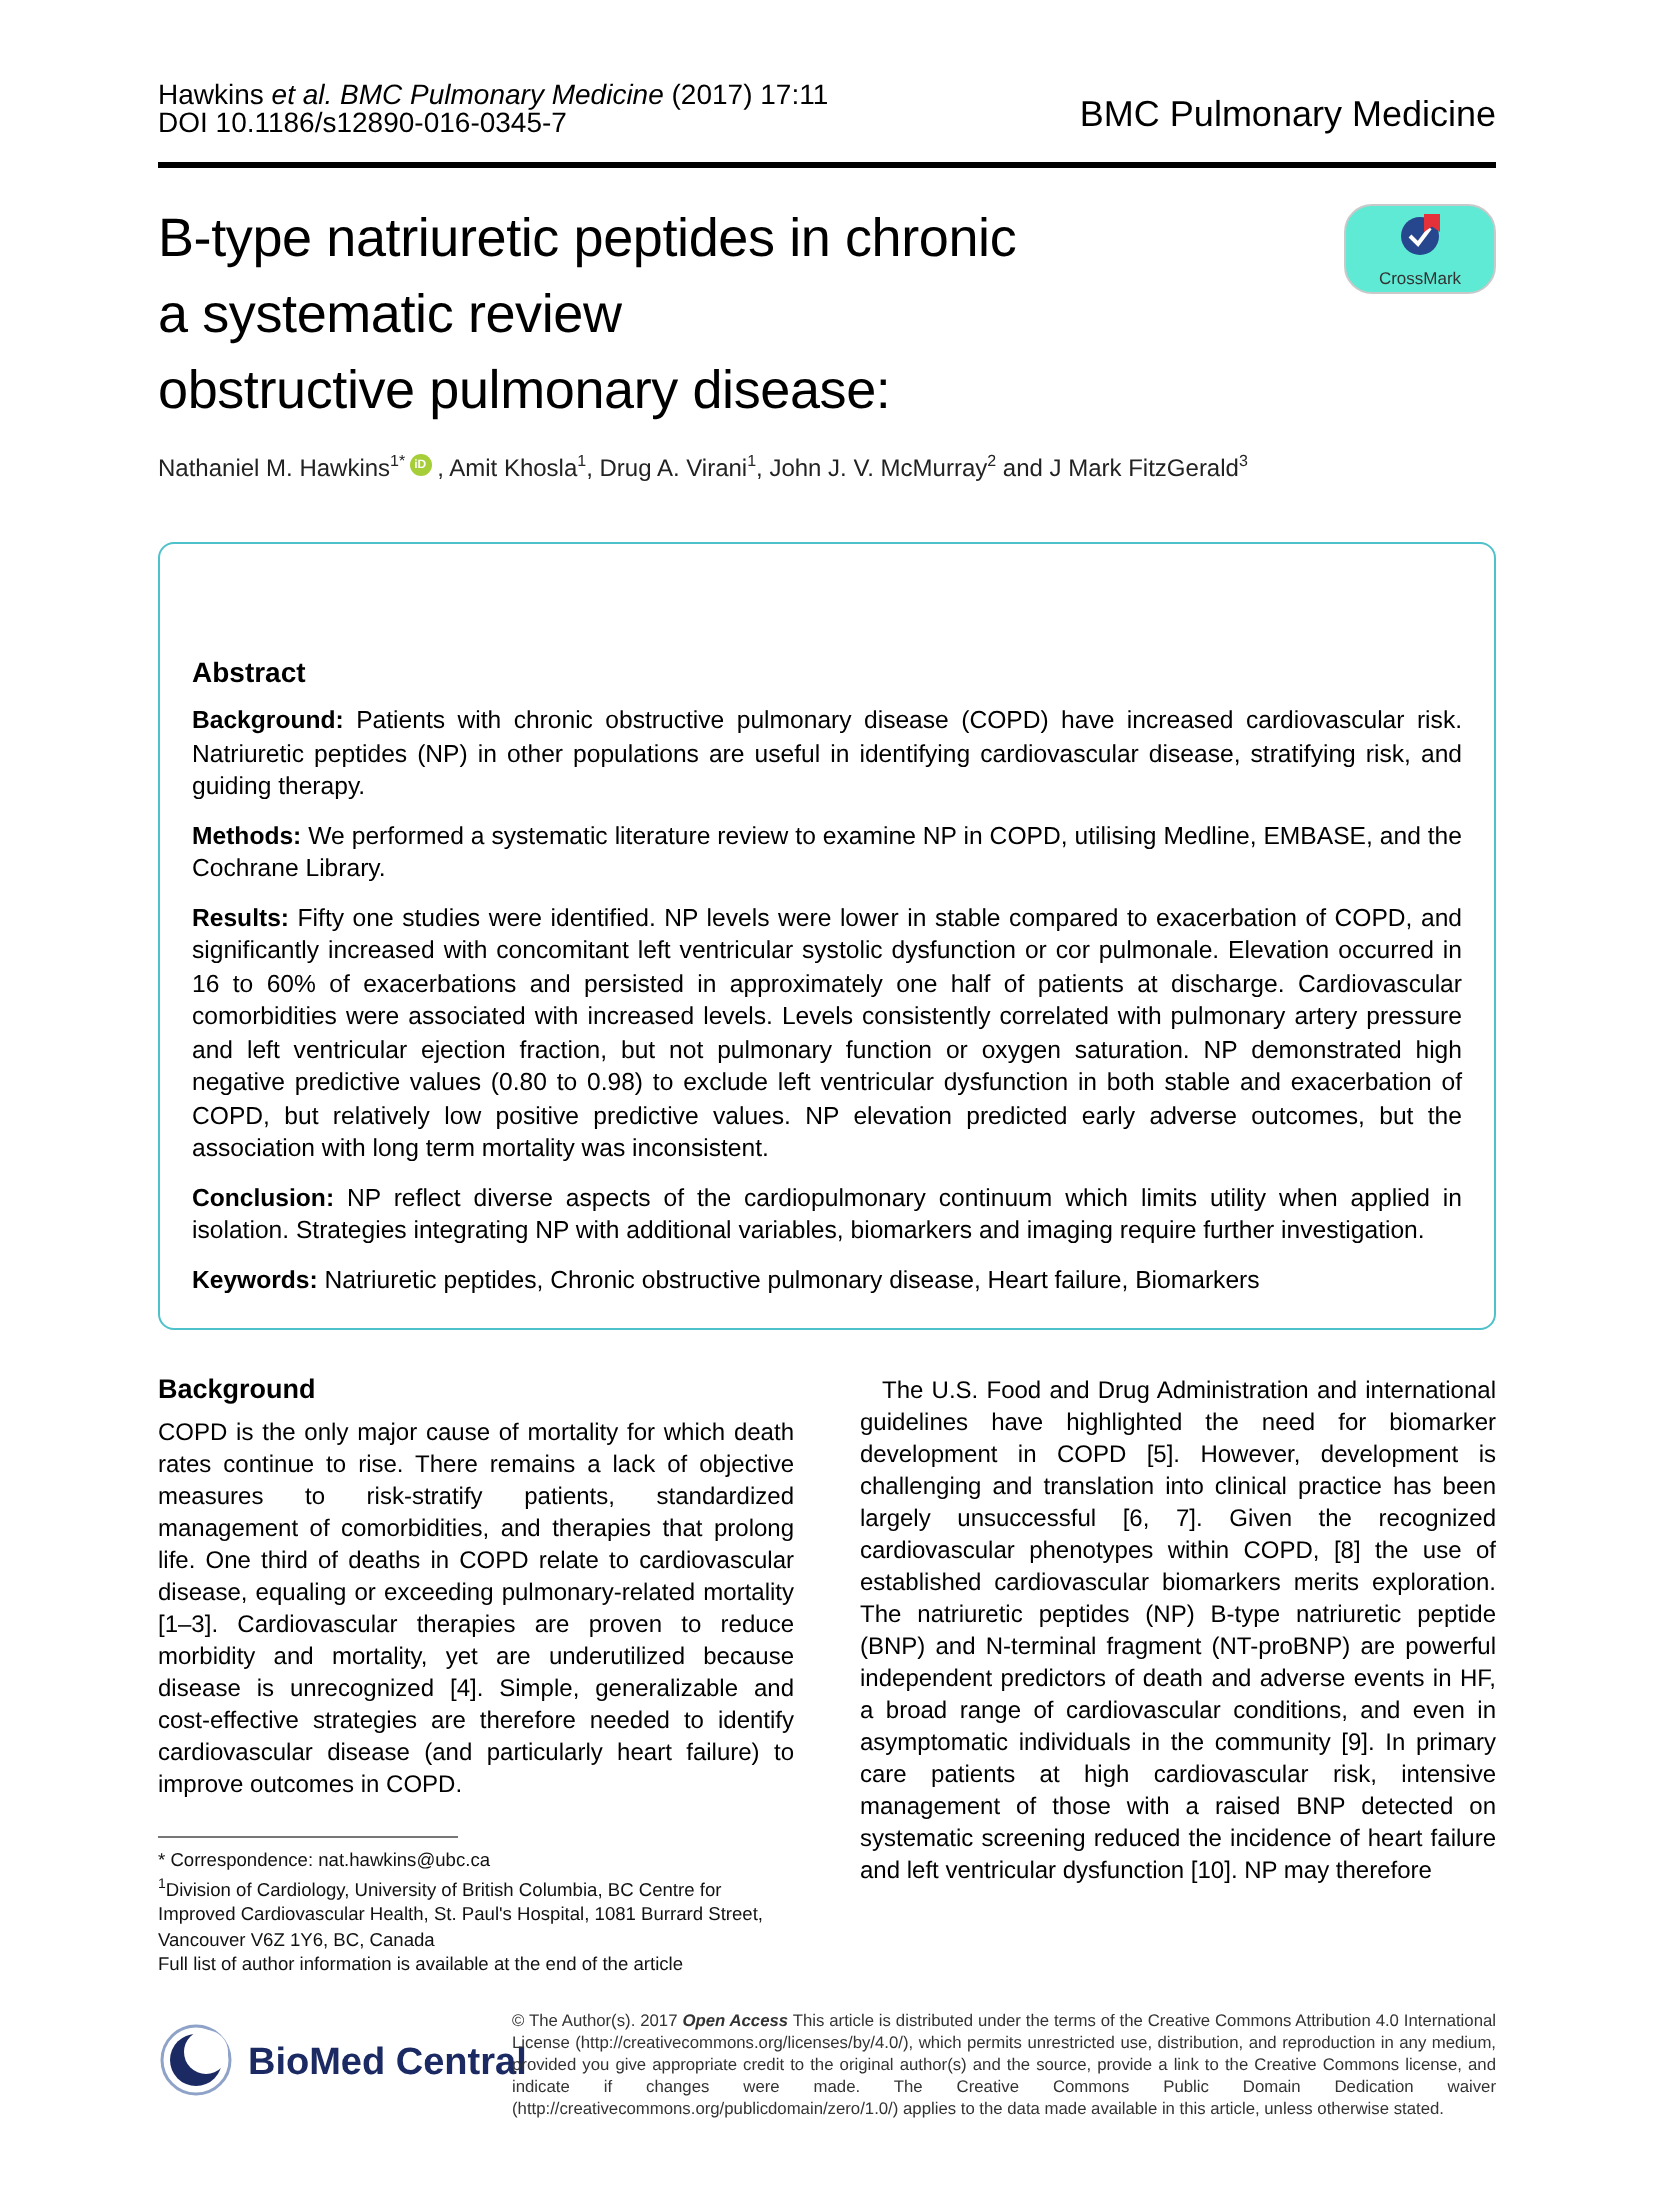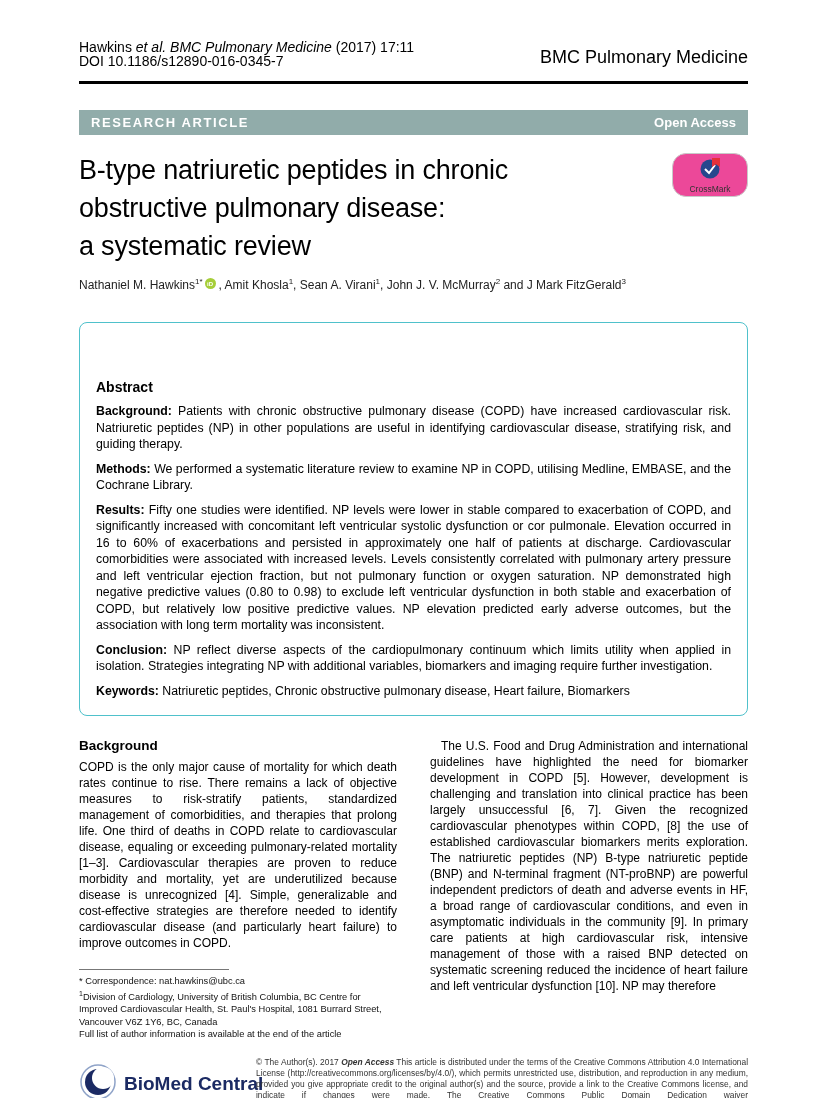--- a/index.html
+++ b/index.html
@@ -13,21 +13,21 @@
 
   .black-rule{margin-top:13px;height:3px;background:#000;}
 
   .banner{margin-top:26px;height:25px;background:#91ACAA;display:flex;align-items:center;justify-content:space-between;padding:0 12px;color:#fff;font-weight:bold;font-size:13px;}
   .banner-left{letter-spacing:1.6px;}
 
   .title-row{display:flex;justify-content:space-between;margin-top:16px;}
   .title{font-size:27px;font-weight:400;line-height:38px;letter-spacing:-0.2px;color:#000;margin:0;}
   .tl{display:block;}
 
-  .crossmark{margin-top:2px;width:66px;flex:0 0 auto;border:1px solid #c9c9c9;border-radius:14px;padding:3px 4px 2px;text-align:center;background:#ec4899;height:fit-content;cursor:pointer;}
+  .crossmark{margin-top:2px;width:66px;flex:0 0 auto;border:1px solid #c9c9c9;border-radius:14px;padding:3px 4px 2px;text-align:center;background:#5eead4;height:fit-content;cursor:pointer;}
   .cm-label{font-size:8.5px;color:#333;margin-top:1px;}
 
   .authors{margin-top:12px;font-size:12px;color:#222;}
   .authors sup{font-size:8px;}
   .orcid{display:inline-flex;align-items:center;justify-content:center;width:11px;height:11px;border-radius:50%;background:#A6CE39;color:#fff;font-size:6px;font-weight:bold;margin:0 3px 0 2px;vertical-align:text-top;cursor:pointer;}
 
   .abstract{margin-top:30px;border:1.5px solid #4FC1CB;border-radius:8px;padding:12px 16px 8px;}
   .abs-heading{font-size:14px;font-weight:bold;margin-bottom:8px;margin-top:44px;}
   .abs-p{font-size:12.3px;line-height:16.5px;text-align:justify;margin:0 0 8px;}
   .abs-p b{font-weight:bold;}
@@ -59,45 +59,41 @@
   <div class="topbar">
     <div class="cite">
       <div class="cite-line"><span>Hawkins </span><i>et al. BMC Pulmonary Medicine</i><span> (2017) 17:11</span></div>
       <div class="cite-line">DOI 10.1186/s12890-016-0345-7</div>
     </div>
     <div class="journal-name">BMC Pulmonary Medicine</div>
   </div>
 
   <div class="black-rule"></div>
 
-  <div class="banner">
-    <span class="banner-left">RESEARCH ARTICLE</span>
-    <span class="banner-right">Open Access</span>
-  </div>
 
   <div class="title-row">
     <h1 class="title">
       <span class="tl">B-type natriuretic peptides in chronic</span>
+      <span class="tl">a systematic review</span>
       <span class="tl">obstructive pulmonary disease:</span>
-      <span class="tl">a systematic review</span>
     </h1>
     <div class="crossmark">
       <span>
         <svg width="22" height="22" viewBox="0 0 22 22" aria-hidden="true">
           <circle cx="11" cy="12" r="9.5" fill="#26478D"></circle>
           <path d="M6 12 L10 16 L16 8" stroke="#fff" stroke-width="2" fill="none"></path>
           <path d="M13 1 h8 v9 l-4-2.8 L13 10 z" fill="#E4313A"></path>
         </svg>
       </span>
       <div class="cm-label">CrossMark</div>
     </div>
   </div>
 
   <div class="authors">
-    <span>Nathaniel M. Hawkins</span><sup>1*</sup><span class="orcid">iD</span><span>, Amit Khosla</span><sup>1</sup><span>, Sean A. Virani</span><sup>1</sup><span>, John J. V. McMurray</span><sup>2</sup><span> and J Mark FitzGerald</span><sup>3</sup>
+    <span>Nathaniel M. Hawkins</span><sup>1*</sup><span class="orcid">iD</span><span>, Amit Khosla</span><sup>1</sup><span>, Drug A. Virani</span><sup>1</sup><span>, John J. V. McMurray</span><sup>2</sup><span> and J Mark FitzGerald</span><sup>3</sup>
   </div>
 
   <div class="abstract">
     <div class="abs-heading">Abstract</div>
     <p class="abs-p"><b>Background:</b> <span>Patients with chronic obstructive pulmonary disease (COPD) have increased cardiovascular risk. Natriuretic peptides (NP) in other populations are useful in identifying cardiovascular disease, stratifying risk, and guiding therapy.</span></p>
     <p class="abs-p"><b>Methods:</b> <span>We performed a systematic literature review to examine NP in COPD, utilising Medline, EMBASE, and the Cochrane Library.</span></p>
     <p class="abs-p"><b>Results:</b> <span>Fifty one studies were identified. NP levels were lower in stable compared to exacerbation of COPD, and significantly increased with concomitant left ventricular systolic dysfunction or cor pulmonale. Elevation occurred in 16 to 60% of exacerbations and persisted in approximately one half of patients at discharge. Cardiovascular comorbidities were associated with increased levels. Levels consistently correlated with pulmonary artery pressure and left ventricular ejection fraction, but not pulmonary function or oxygen saturation. NP demonstrated high negative predictive values (0.80 to 0.98) to exclude left ventricular dysfunction in both stable and exacerbation of COPD, but relatively low positive predictive values. NP elevation predicted early adverse outcomes, but the association with long term mortality was inconsistent.</span></p>
     <p class="abs-p"><b>Conclusion:</b> <span>NP reflect diverse aspects of the cardiopulmonary continuum which limits utility when applied in isolation. Strategies integrating NP with additional variables, biomarkers and imaging require further investigation.</span></p>
     <p class="abs-p keywords"><b>Keywords:</b> <span>Natriuretic peptides, Chronic obstructive pulmonary disease, Heart failure, Biomarkers</span></p>
   </div>

